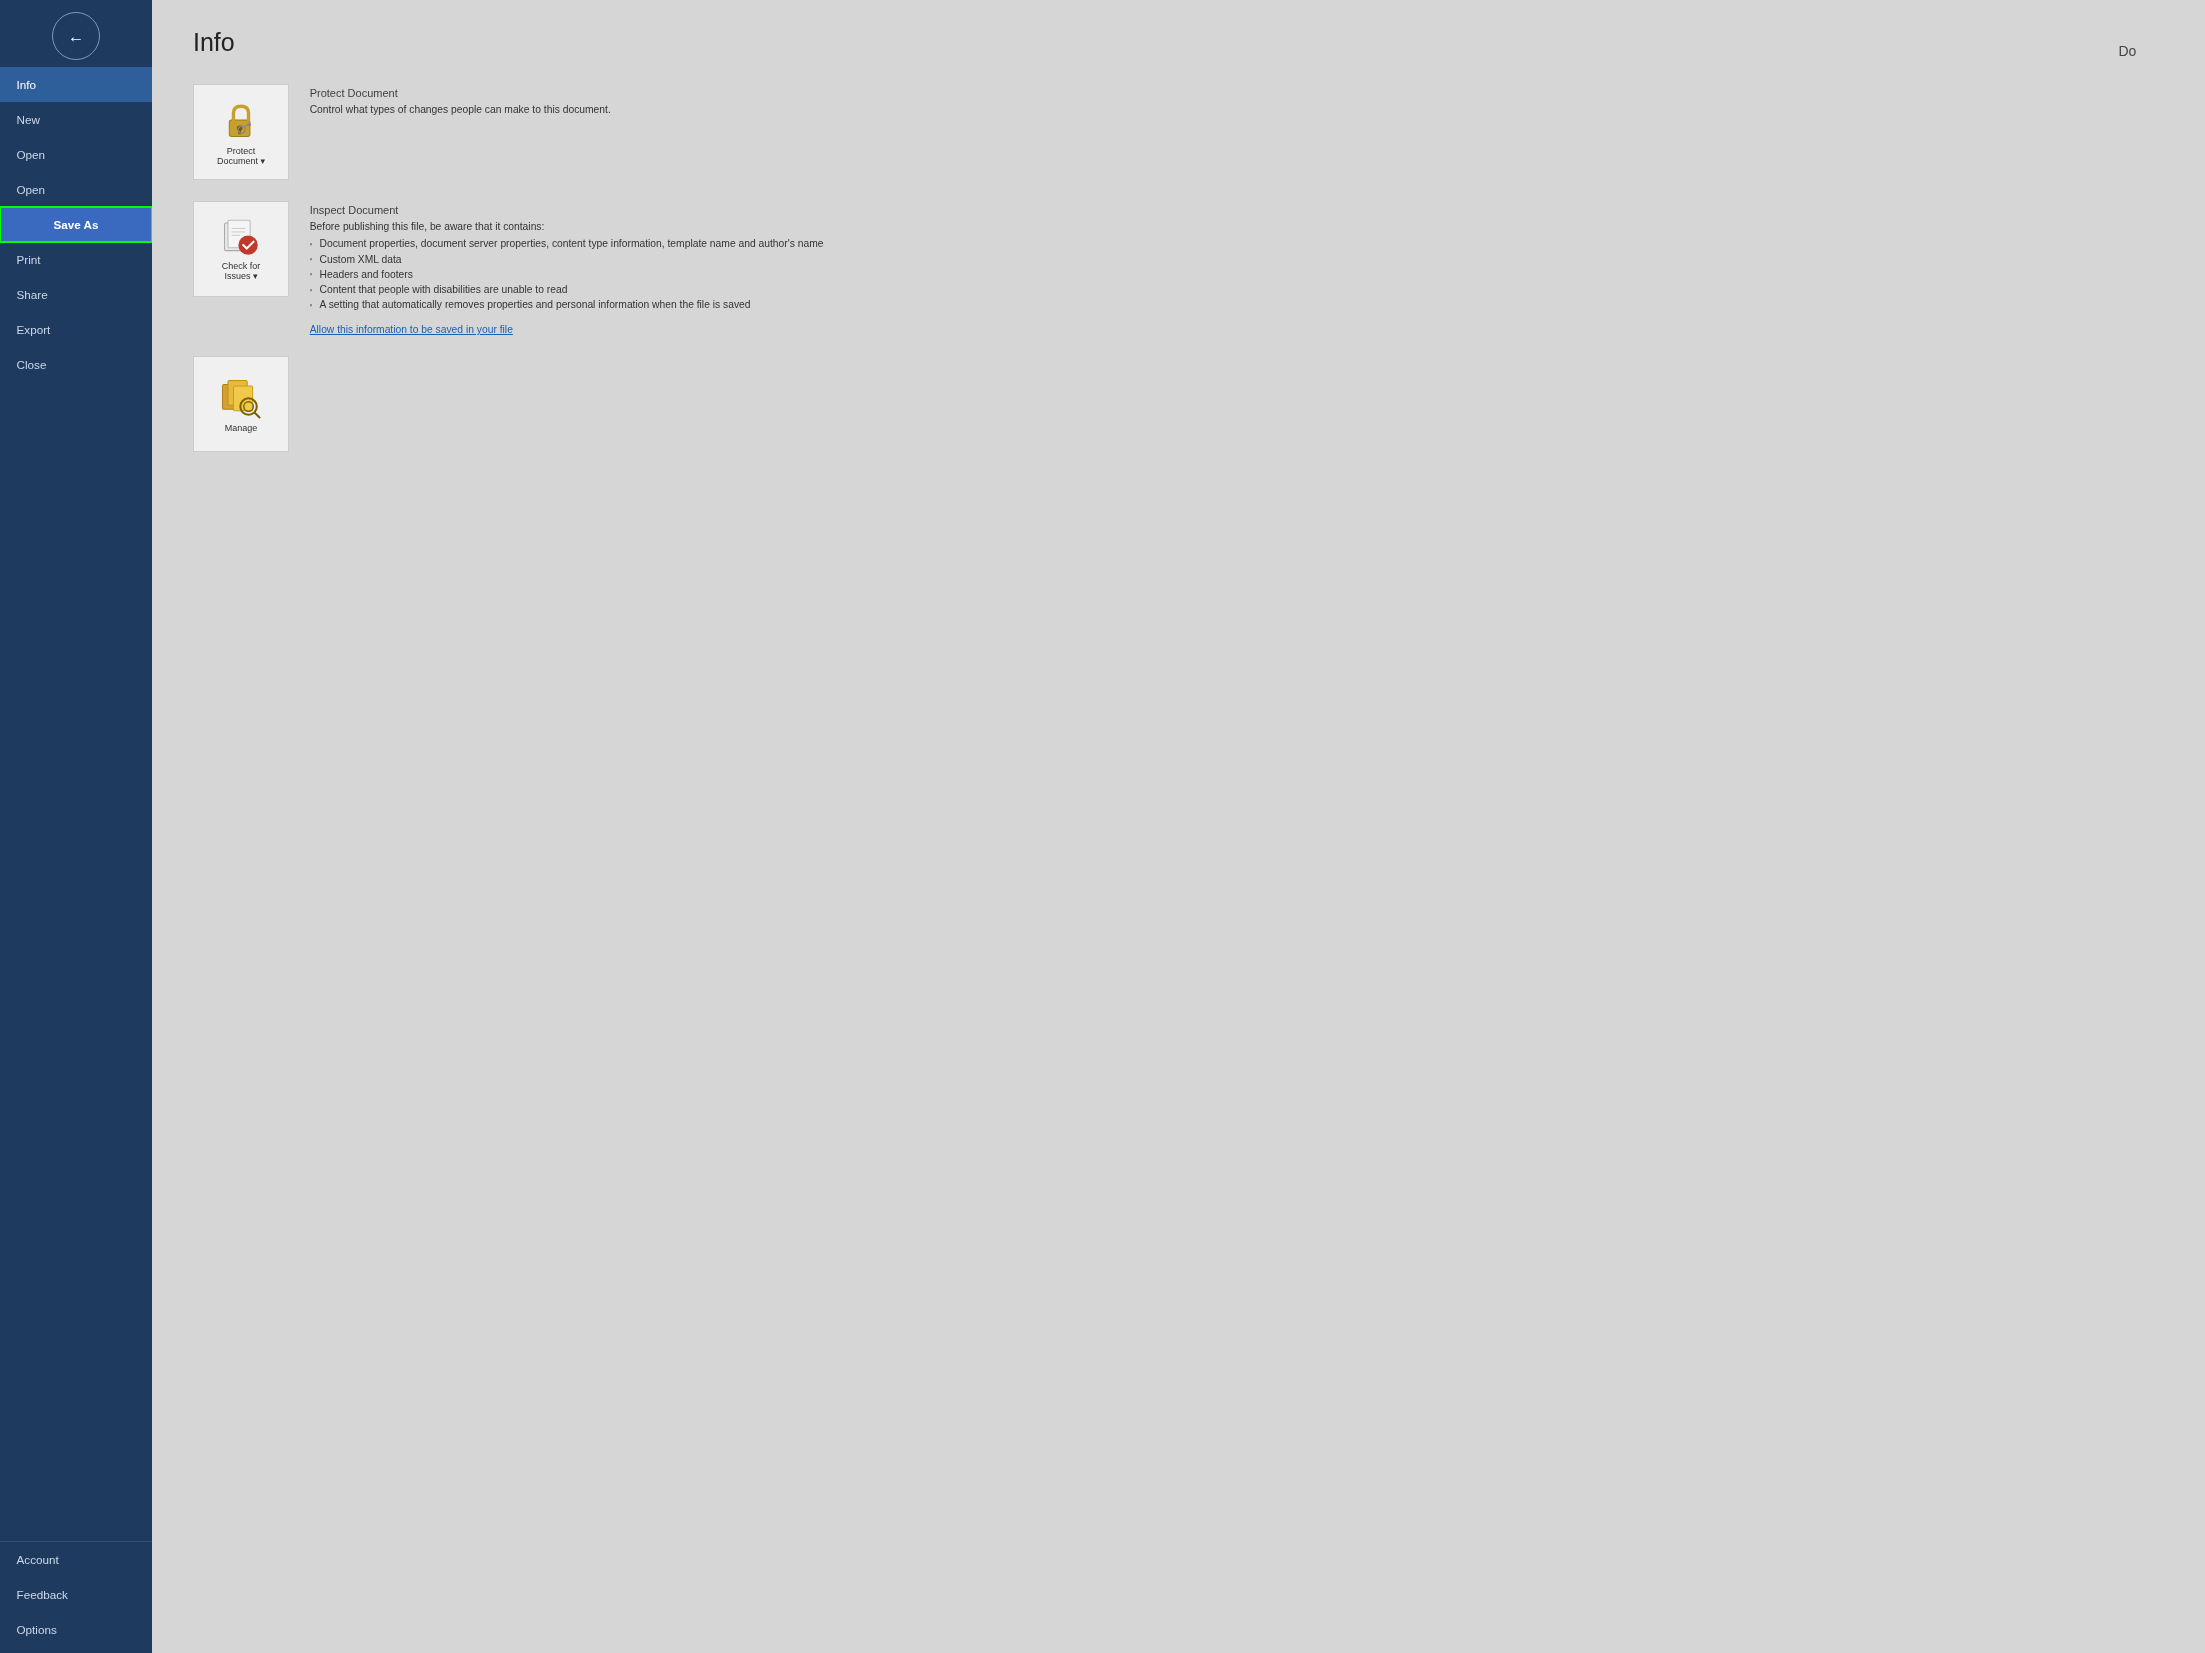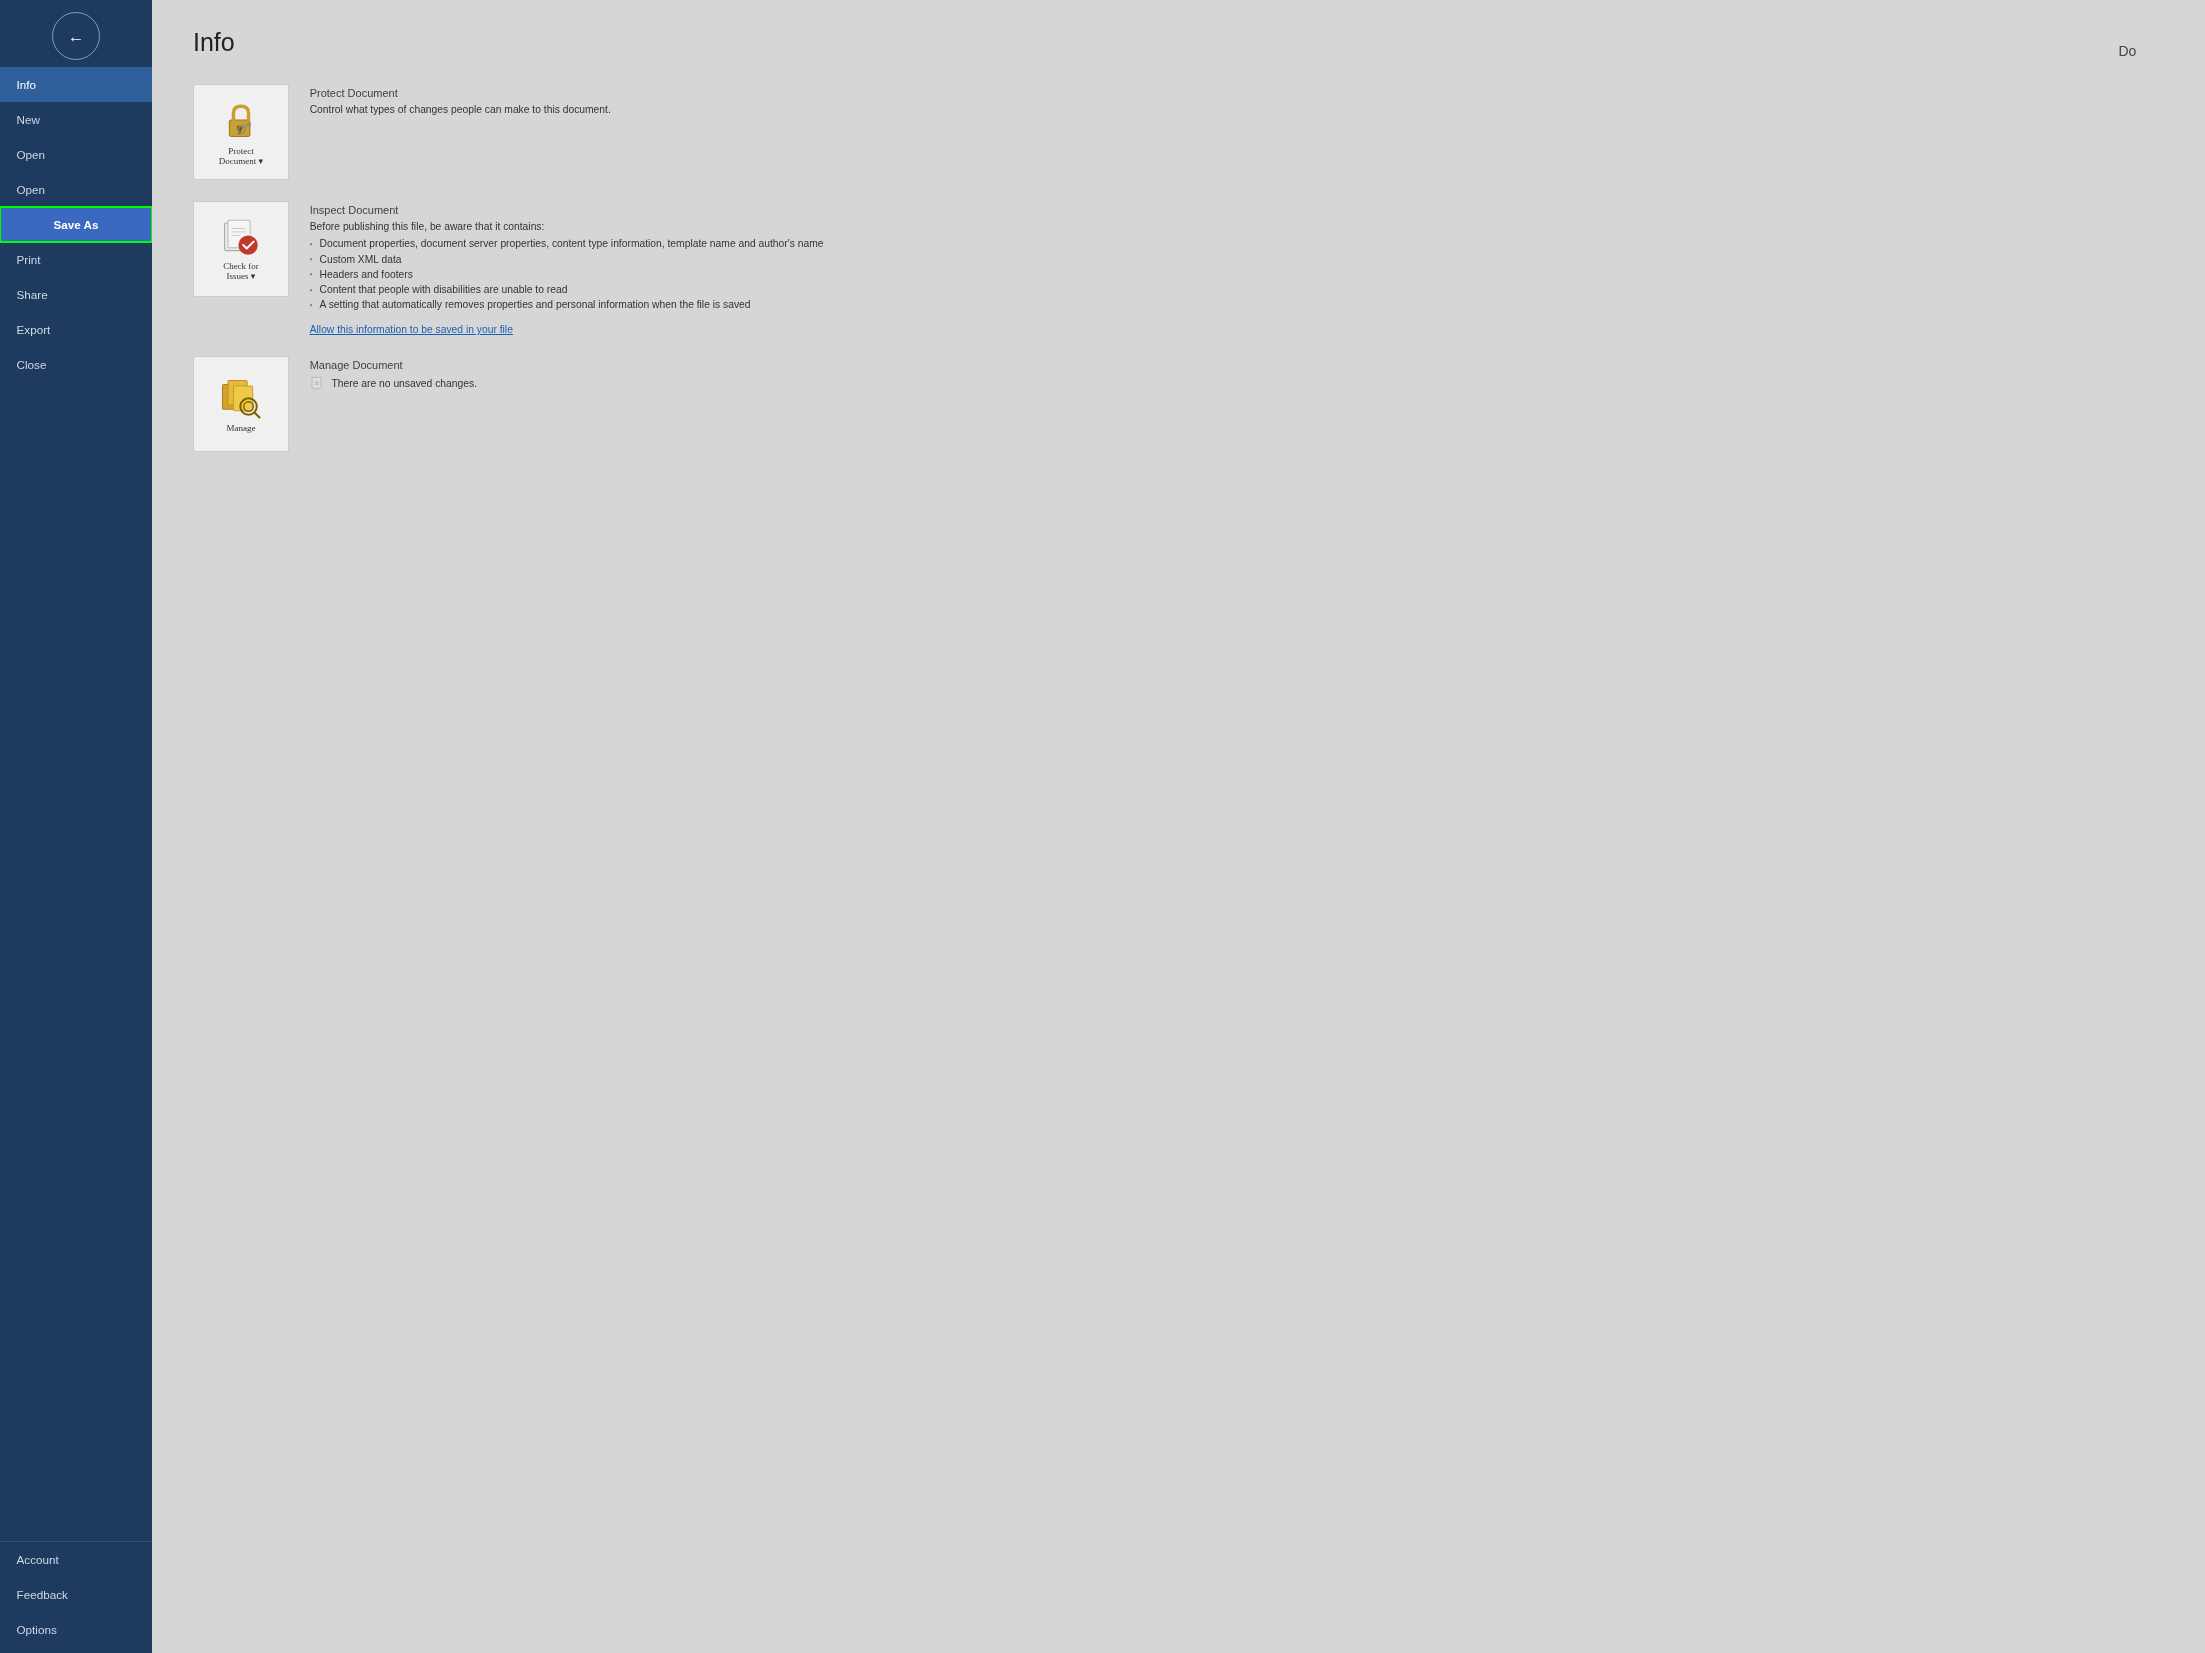--- a/index.html
+++ b/index.html
@@ -118,21 +118,20 @@
       justify-content: center;
       margin-right: 20.7px;
       cursor: pointer;
     }
 
     .card-icon-box .icon-label {
       font-size: 9px;
       color: #333;
       text-align: center;
       margin-top: 0;
-      font-family: Liberation Serif, serif;
     }
 
     .card-content {
       flex: 1;
       padding-top: 2.8px;
     }
 
     .card-title {
       font-size: 11px;
       font-weight: 400;
@@ -297,27 +296,15 @@
         <rect x="8" y="14" width="28" height="36" rx="2" fill="#d4a030" stroke="#b08020" stroke-width="1.5"></rect>
         <rect x="16" y="8" width="28" height="36" rx="2" fill="#e8b840" stroke="#c0940a" stroke-width="1.5"></rect>
         <rect x="24" y="16" width="28" height="36" rx="2" fill="#f0c84a" stroke="#c8a020" stroke-width="1.5"></rect>
 
         <circle cx="46" cy="46" r="12" fill="none" stroke="#7a6000" stroke-width="3"></circle>
         <circle cx="46" cy="46" r="7" fill="none" stroke="#7a6000" stroke-width="2"></circle>
         <line x1="55" y1="55" x2="62" y2="62" stroke="#7a6000" stroke-width="3" stroke-linecap="round"></line>
       </svg>
       <span class="icon-label">Manage</span>
     </div>
-    <div class="card-content">
-      <div class="card-title">Manage Document</div>
-      <div style="display:flex; align-items:center; gap:6.9px; margin-top:5.5px;">
-
-        <svg width="15" height="15" viewBox="0 0 22 22" fill="none">
-          <rect x="3" y="2" width="13" height="16" rx="1" fill="#e0e0e0" stroke="#aaa" stroke-width="1"></rect>
-          <rect x="7" y="8" width="6" height="2" fill="#bbb"></rect>
-          <rect x="7" y="11" width="6" height="2" fill="#bbb"></rect>
-        </svg>
-        <span style="font-size:10.3px; color:#333;">There are no unsaved changes.</span>
-      </div>
-    </div>
   </div>
 </div>
 
 
 </body></html>

